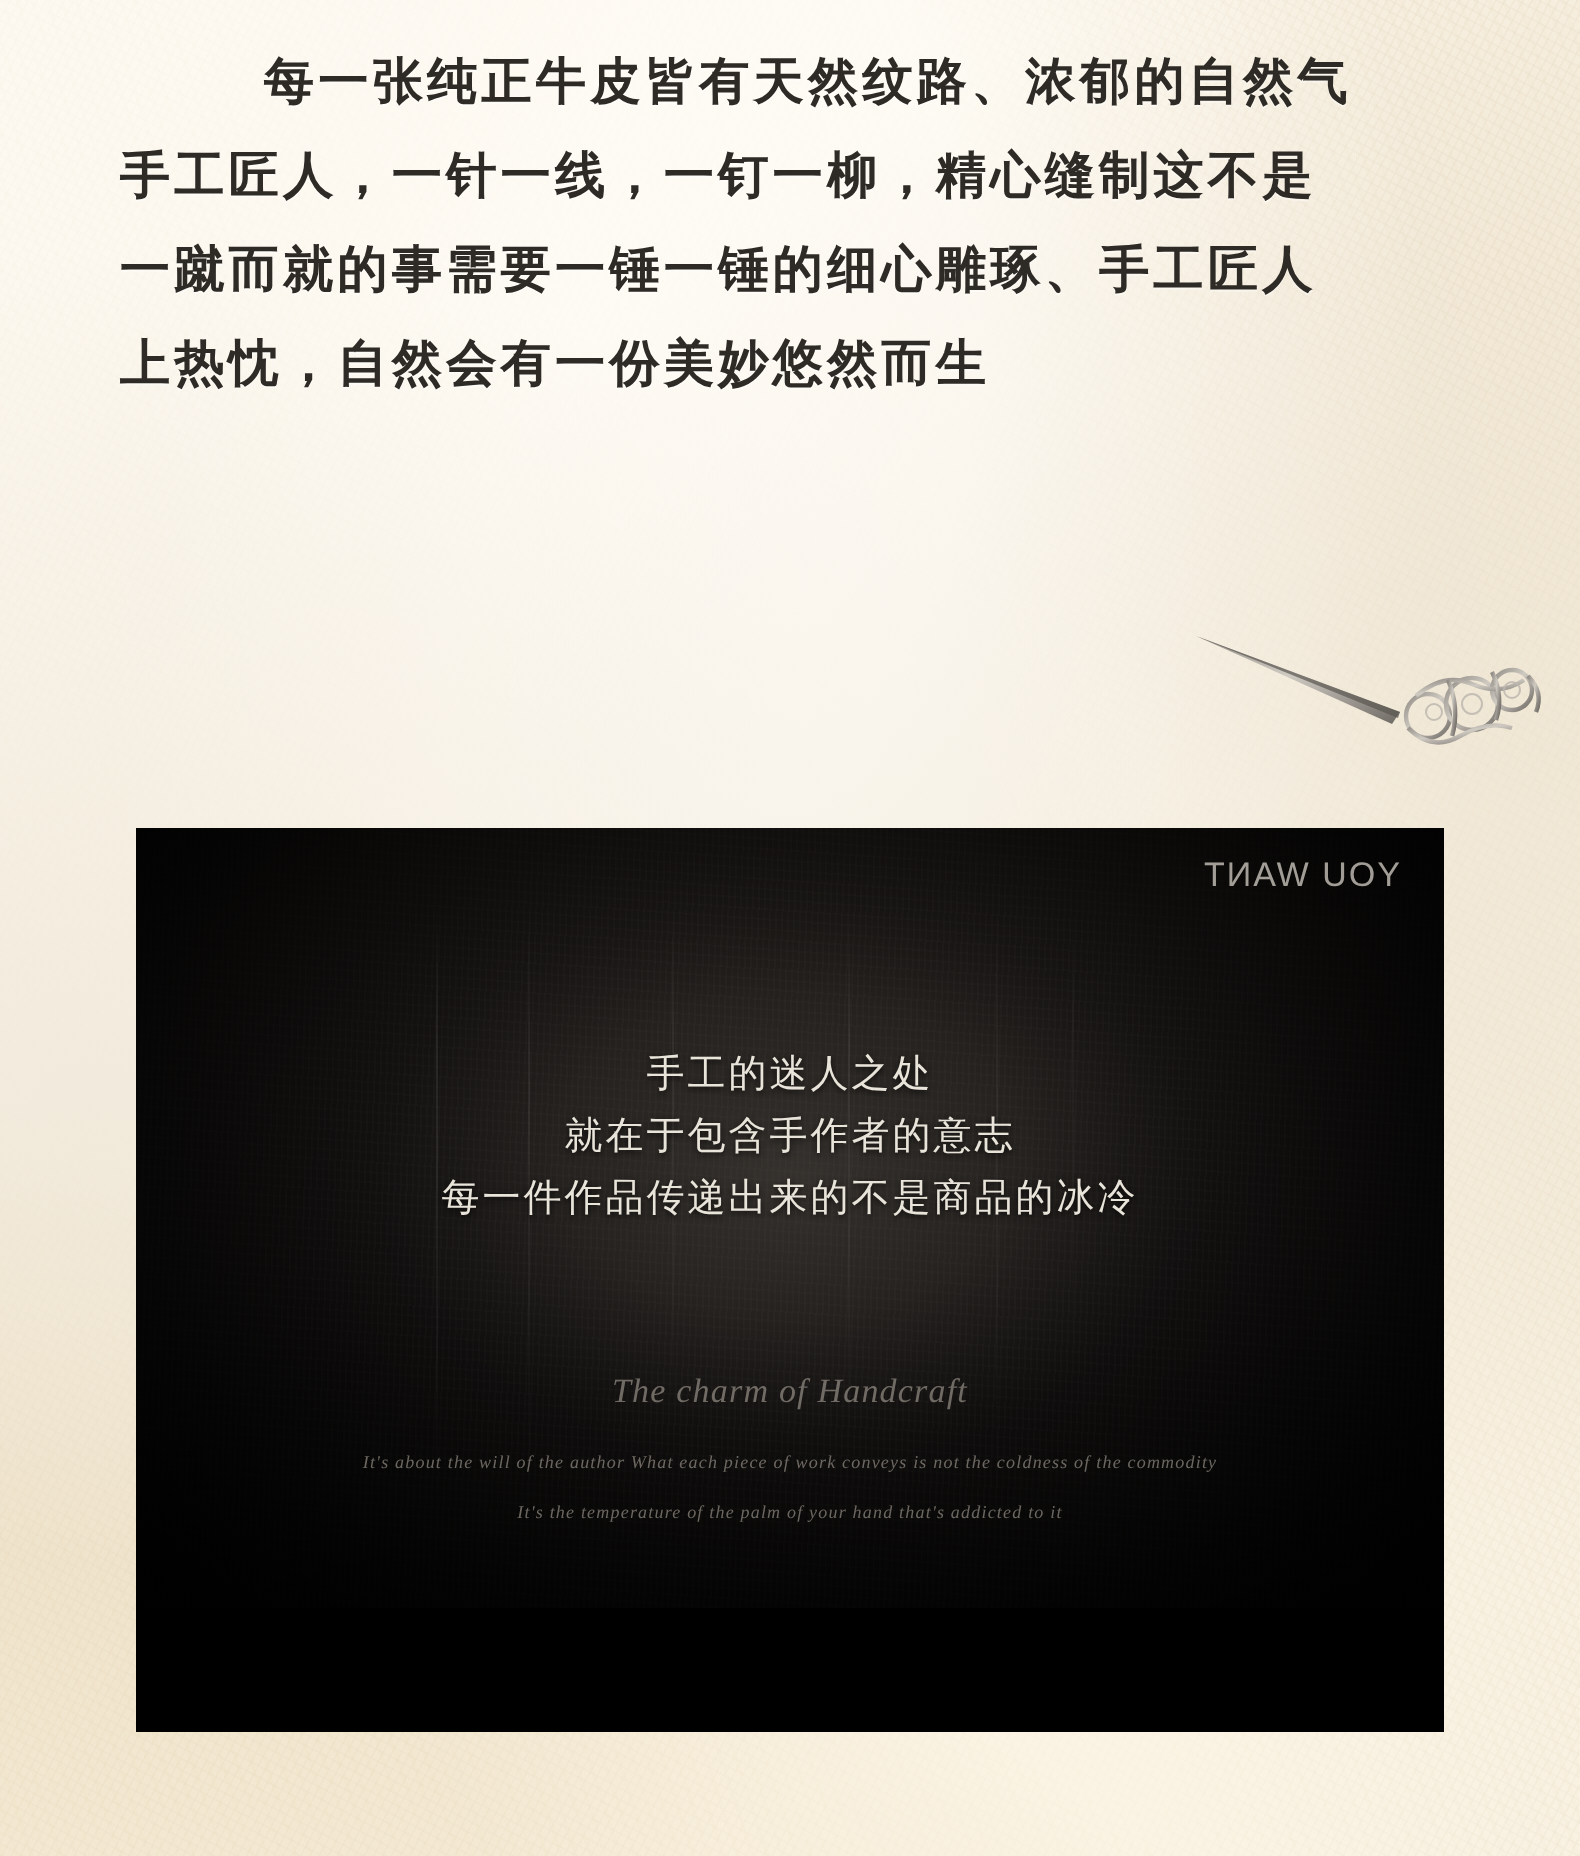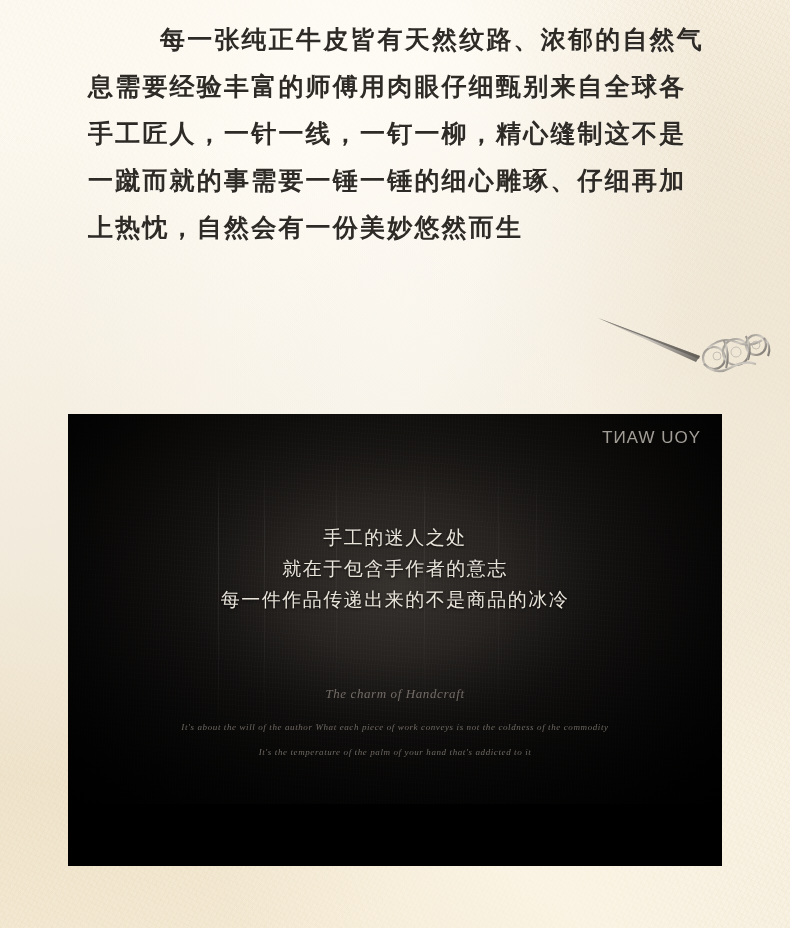--- a/index.html
+++ b/index.html
@@ -44,24 +44,23 @@
   
   .poem {
     position: absolute;
     left: 60px;
     top: 18px;
     width: 676px;
     color: #2e2a26;
     font-size: 25px;
     line-height: 47px;
     letter-spacing: 2.2px;
-    font-family: Liberation Mono, monospace;
+    font-family: Liberation Serif, serif;
     font-weight: 600;
     text-shadow: 0 1px 0 rgba(255,255,255,0.45);
-    margin-left: 28px;
   }
   .poem .line { white-space: nowrap; }
   .poem .line.indent { text-indent: 72px; }
 
   
   .hairpin {
     position: absolute;
     left: 596px;
     top: 312px;
     width: 186px;
@@ -145,33 +144,32 @@
     position: absolute;
     left: 0;
     right: 0;
     top: 272px;
     text-align: center;
     color: rgba(168,160,150,0.62);
     font-family: "Liberation Serif", "DejaVu Serif", serif;
     font-style: italic;
     letter-spacing: 0.6px;
   }
-  .en-title { font-size: 13px; margin-bottom: 13px; }
+  .en-title { font-size: 17px; margin-bottom: 13px; }
   .en-line { font-size: 9px; line-height: 25px; font-style: italic; }
 </style>
 </head>
 <body>
 
 <div class="page"></div>
 
 <div class="poem">
   <div class="line indent">每一张纯正牛皮皆有天然纹路、浓郁的自然气</div>
-  <div class="line">息需要经验丰富的师傅用肉眼仔细甄别来自全球各</div>
   <div class="line">手工匠人，一针一线，一钉一柳，精心缝制这不是</div>
-  <div class="line">一蹴而就的事需要一锤一锤的细心雕琢、仔细再加</div>
+  <div class="line">一蹴而就的事需要一锤一锤的细心雕琢、手工匠人</div>
   <div class="line">上热忱，自然会有一份美妙悠然而生</div>
 </div>
 
 <div class="hairpin">
   <svg width="186" height="76" viewBox="0 0 186 76" xmlns="http://www.w3.org/2000/svg">
     <defs>
       <linearGradient id="mtl" x1="0" y1="0" x2="1" y2="1">
         <stop offset="0%" stop-color="#8f8b84"></stop>
         <stop offset="45%" stop-color="#cfcac2"></stop>
         <stop offset="100%" stop-color="#6e6a64"></stop>

